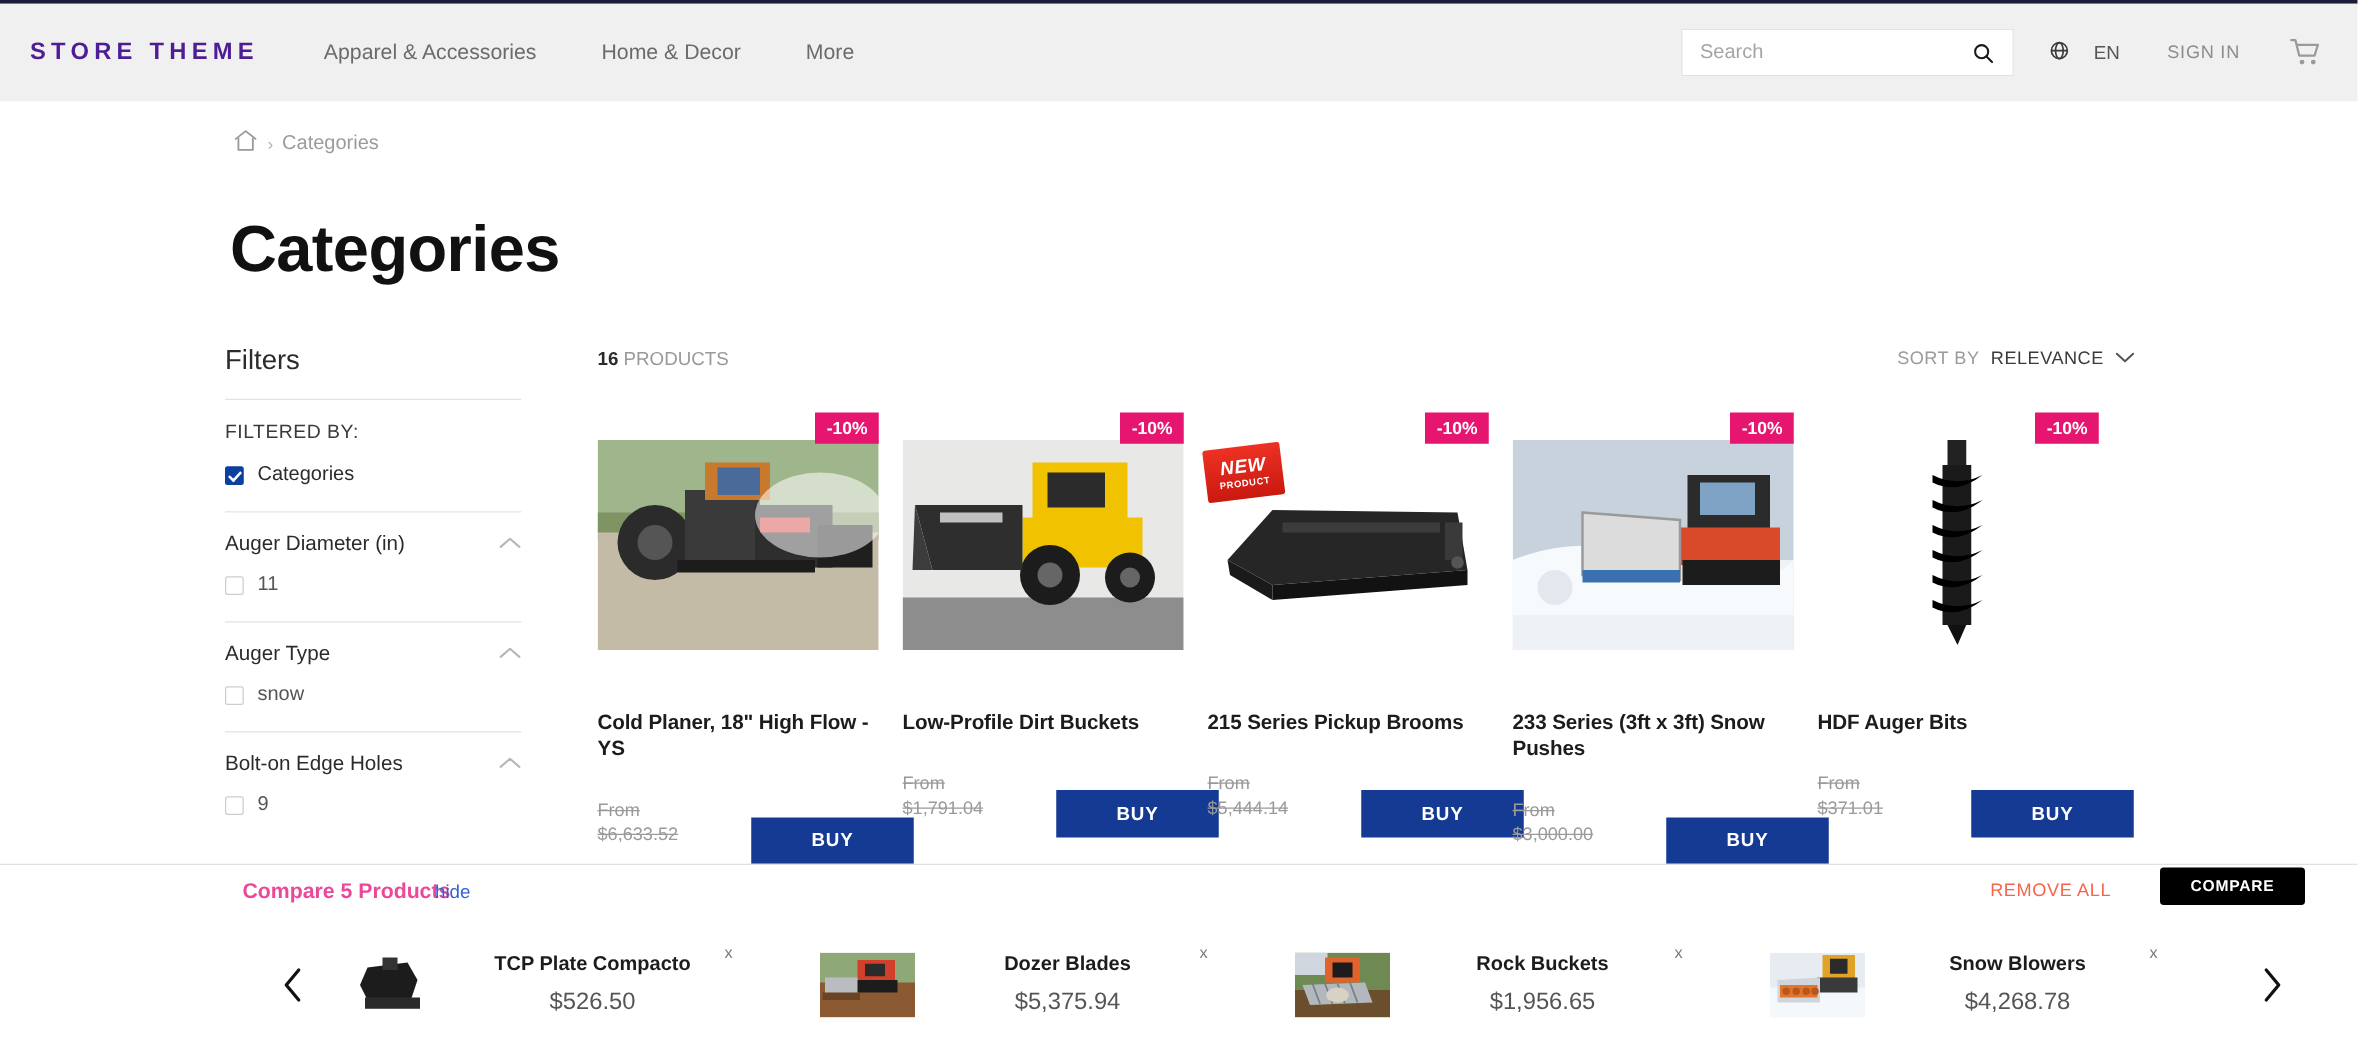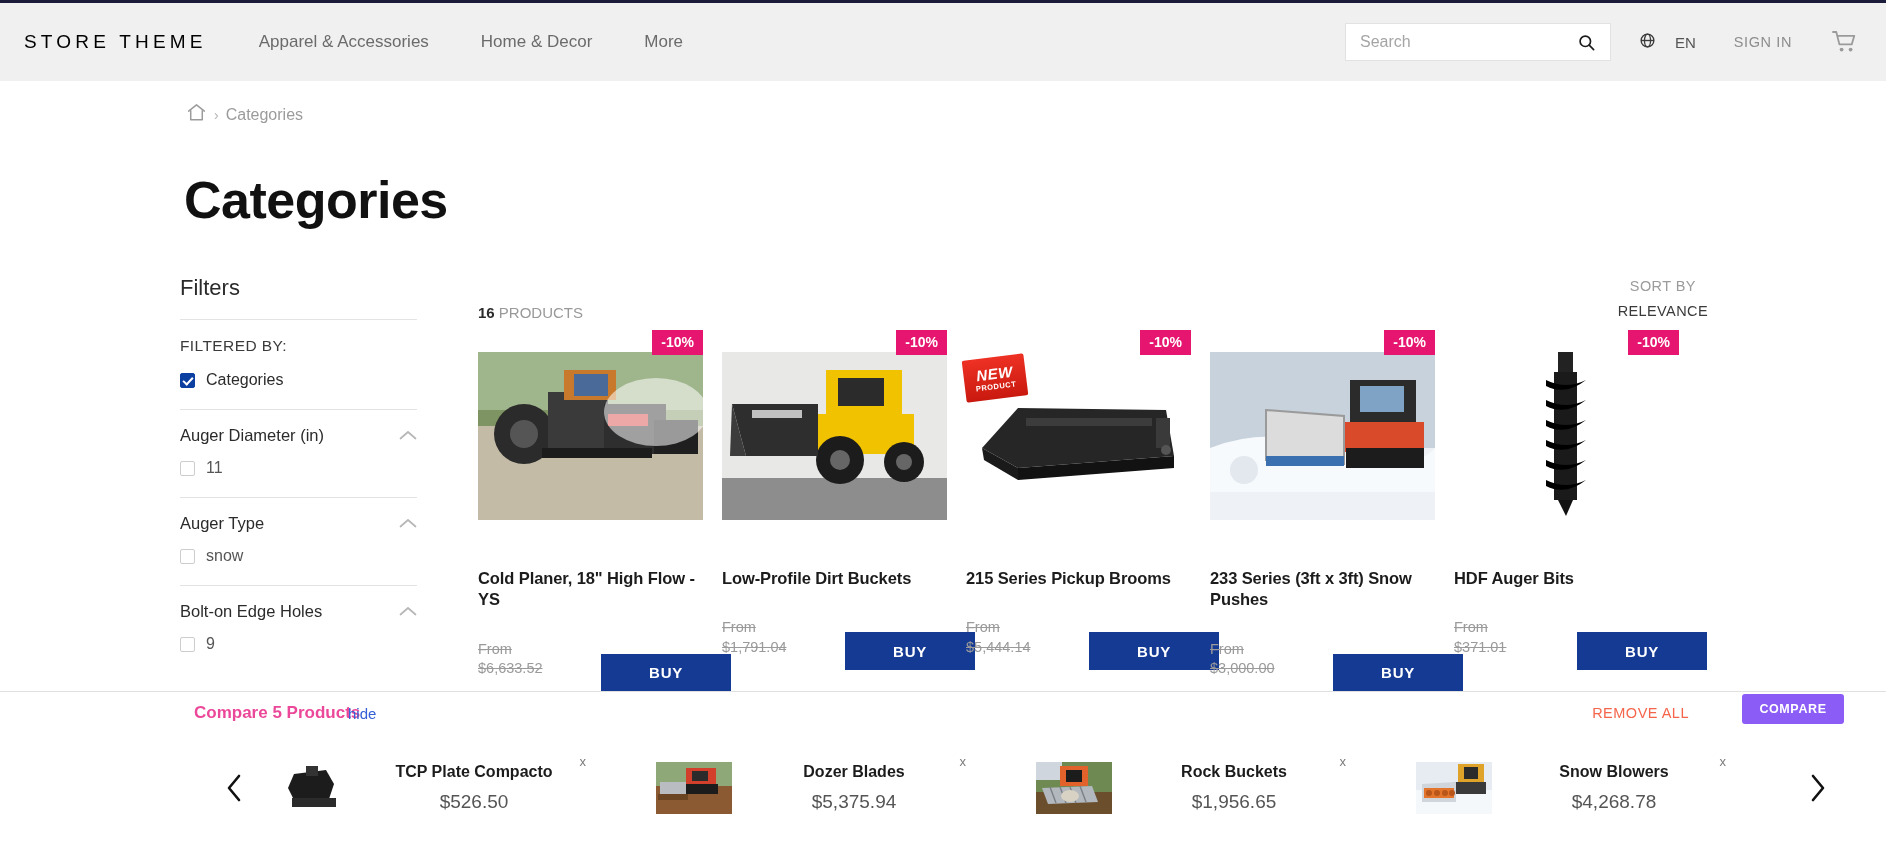--- a/index.html
+++ b/index.html
@@ -25,23 +25,23 @@
     position: absolute;
     top: 3px; left: 0;
     width: 1886px; height: 78px;
     background: #f0f0f0;
     display: flex;
     align-items: center;
   }
   .brand {
     margin-left: 24px;
     font-size: 19px;
-    font-weight: normal;
+    font-weight: bold;
     letter-spacing: 4.2px;
-    color: #000000;
+    color: #4c1d95;
     white-space: nowrap;
   }
   .main-nav {
     display: flex;
     align-items: center;
     margin-left: 52px;
     gap: 52px;
   }
   .main-nav a {
     font-size: 17px;
@@ -201,21 +201,20 @@
     display: flex;
     align-items: center;
     justify-content: space-between;
   }
   .prod-count { font-size: 15px; color: #999; }
   .prod-count b { color: #2b2b2b; font-weight: bold; }
   .sort-by {
     display: flex; align-items: center;
     gap: 9px;
     cursor: pointer;
-    flex-direction: column;
   }
   .sort-by .lbl { font-size: 14.5px; color: #9b9b9b; letter-spacing: .4px; }
   .sort-by .val { font-size: 14.5px; color: #3a3a3a; letter-spacing: .4px; }
 
   
   .grid {
     position: absolute;
     top: 330px; left: 478px;
     width: 1400px;
     display: flex;
@@ -327,22 +326,22 @@
     position: absolute;
     right: 197px; top: 13px;
     font-size: 14.5px;
     color: #f4654b;
     letter-spacing: .5px;
     cursor: pointer;
   }
   .cmp-compare-btn {
     position: absolute;
     right: 42px; top: 2px;
-    width: 102px; height: 30px;
-    background: #8b5cf6;
+    width: 116px; height: 30px;
+    background: #000000;
     border: 0; border-radius: 3px;
     color: #fff;
     font-size: 12.5px;
     font-weight: bold;
     letter-spacing: .6px;
     font-family: "Liberation Sans", sans-serif;
     cursor: pointer;
   }
   .cmp-items {
     position: absolute;

